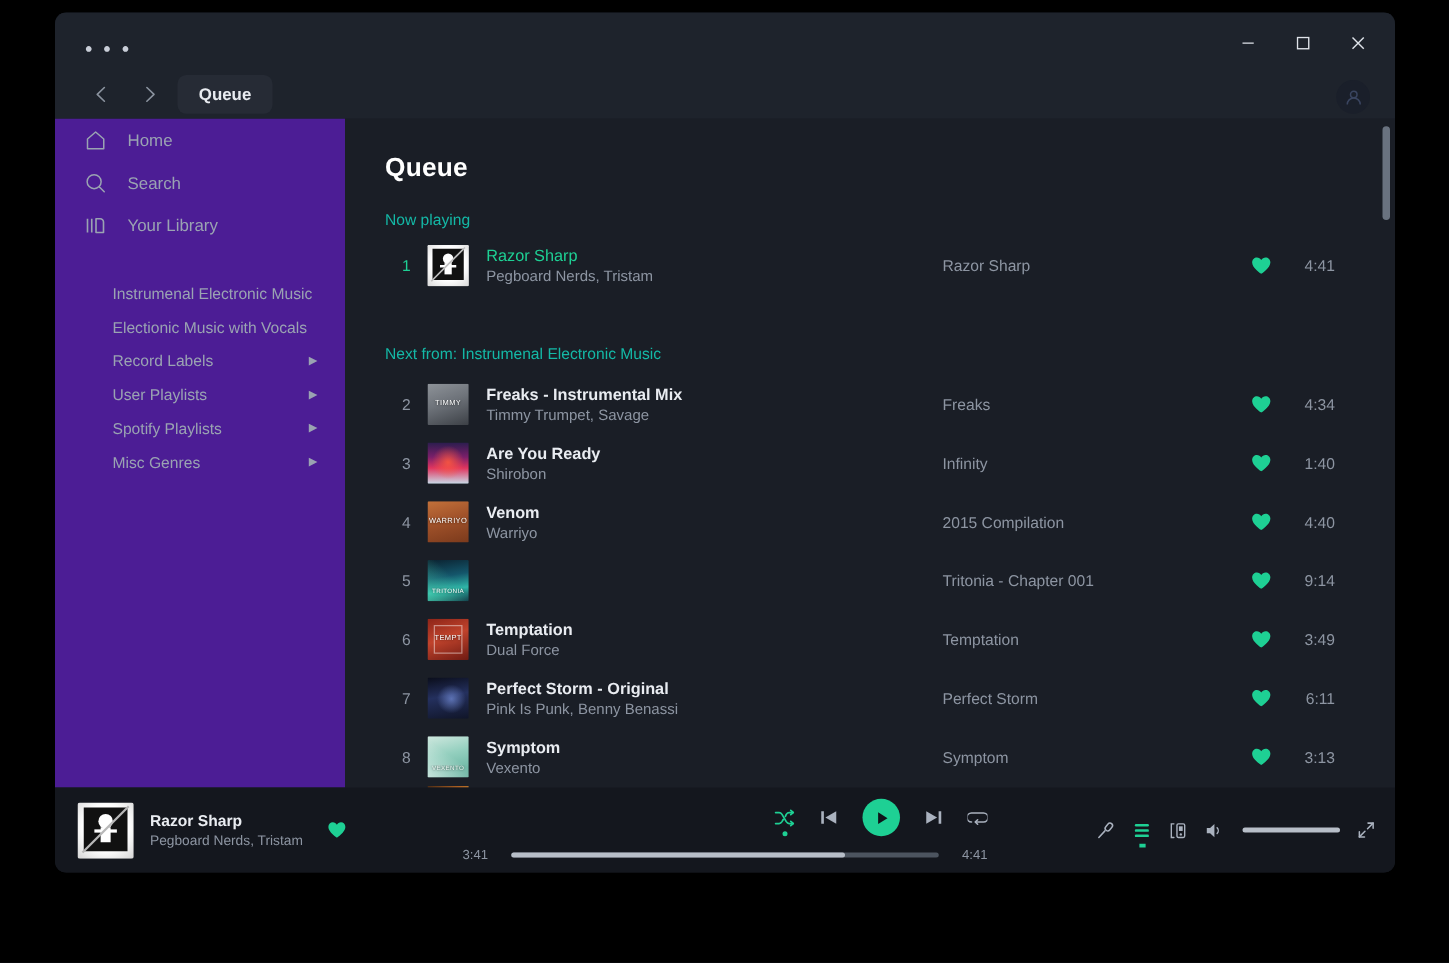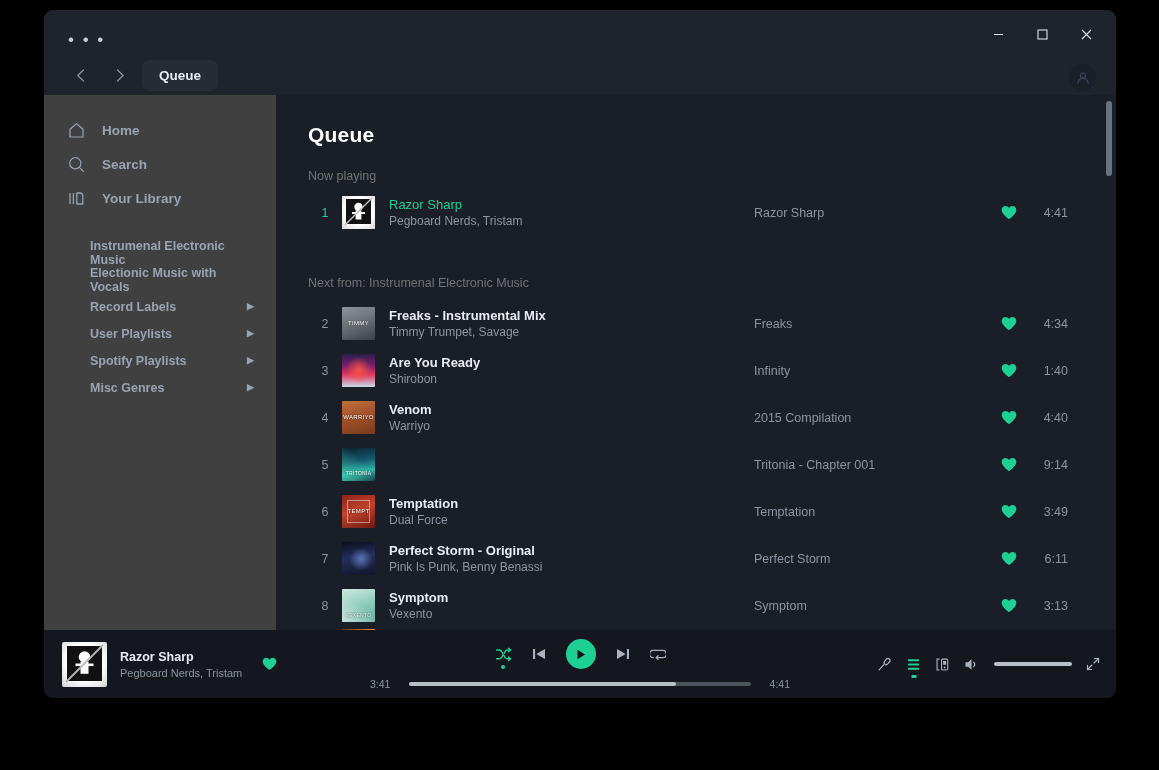--- a/index.html
+++ b/index.html
@@ -88,25 +88,23 @@
   .body-area {
     flex: 1 1 auto;
     display: flex;
     min-height: 0;
     position: relative;
   }
 
   
   .sidebar {
     width: 232px;
-    background: #404040;
-    flex: 0 0 auto;
-    padding-top: 18px;
-    overflow: hidden;
-    font-weight: bold;
+    background: #4c1d95;
+    flex: 0 0 auto;
+    overflow: hidden;
   }
   .nav-item {
     display: flex;
     align-items: center;
     gap: 16px;
     height: 34px;
     padding-left: 22px;
     color: #9aa3b2;
     font-size: 13.5px;
   }
@@ -141,21 +139,21 @@
     padding-top: 28px;
   }
   .page-title {
     font-size: 21px;
     color: #ffffff;
     font-weight: bold;
     letter-spacing: .2px;
   }
   .section-label {
     font-size: 12.5px;
-    color: #737373;
+    color: #14b8a6;
     margin-top: 22px;
     margin-bottom: 6px;
   }
   .section-label.next { margin-top: 40px; margin-bottom: 10px; }
 
   .track {
     display: flex;
     align-items: center;
     height: 47px;
     padding-right: 48px;
@@ -262,21 +260,21 @@
   .p-heart { margin-left: 20px; color: #1ed094; display: flex; align-items: center; }
 
   .p-center {
     position: absolute;
     left: 50%;
     transform: translateX(-50%);
     top: 6px;
     width: 420px;
     display: flex;
     flex-direction: column;
-    align-items: center;
+    align-items: flex-end;
   }
   .p-buttons {
     display: flex;
     align-items: center;
     gap: 19px;
     height: 36px;
   }
   .pb {
     color: #aab2bf;
     display: flex;

